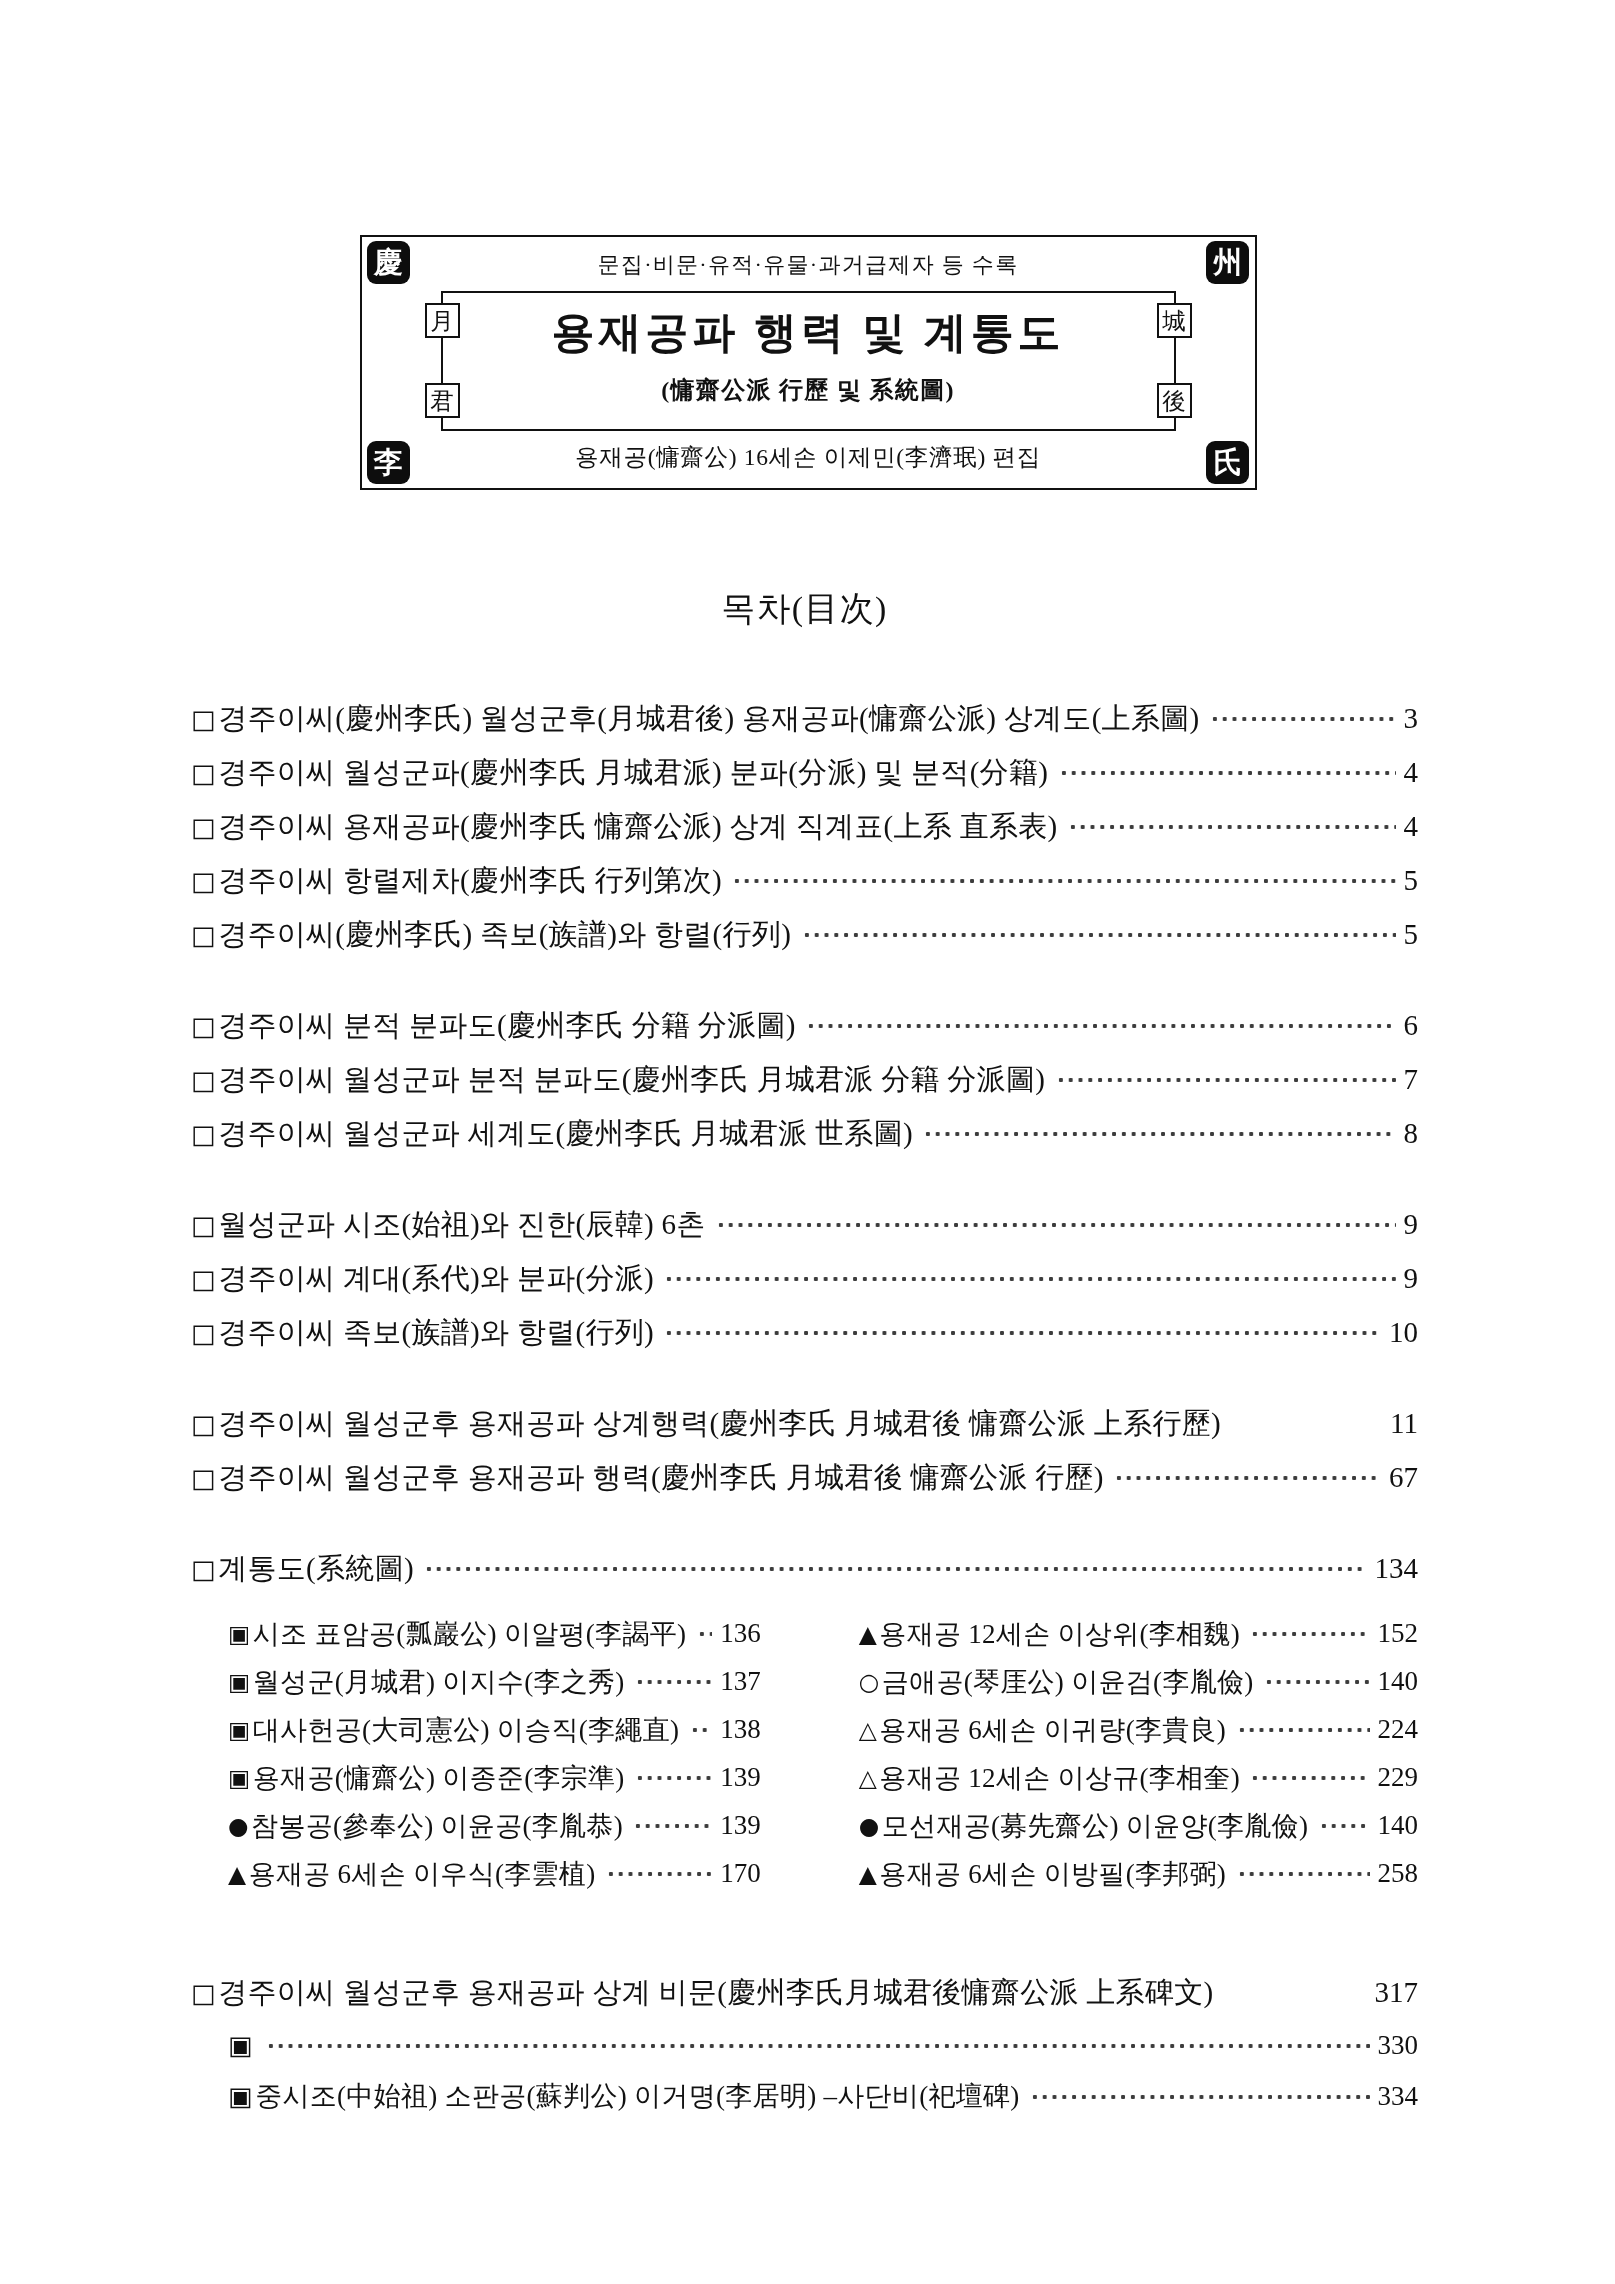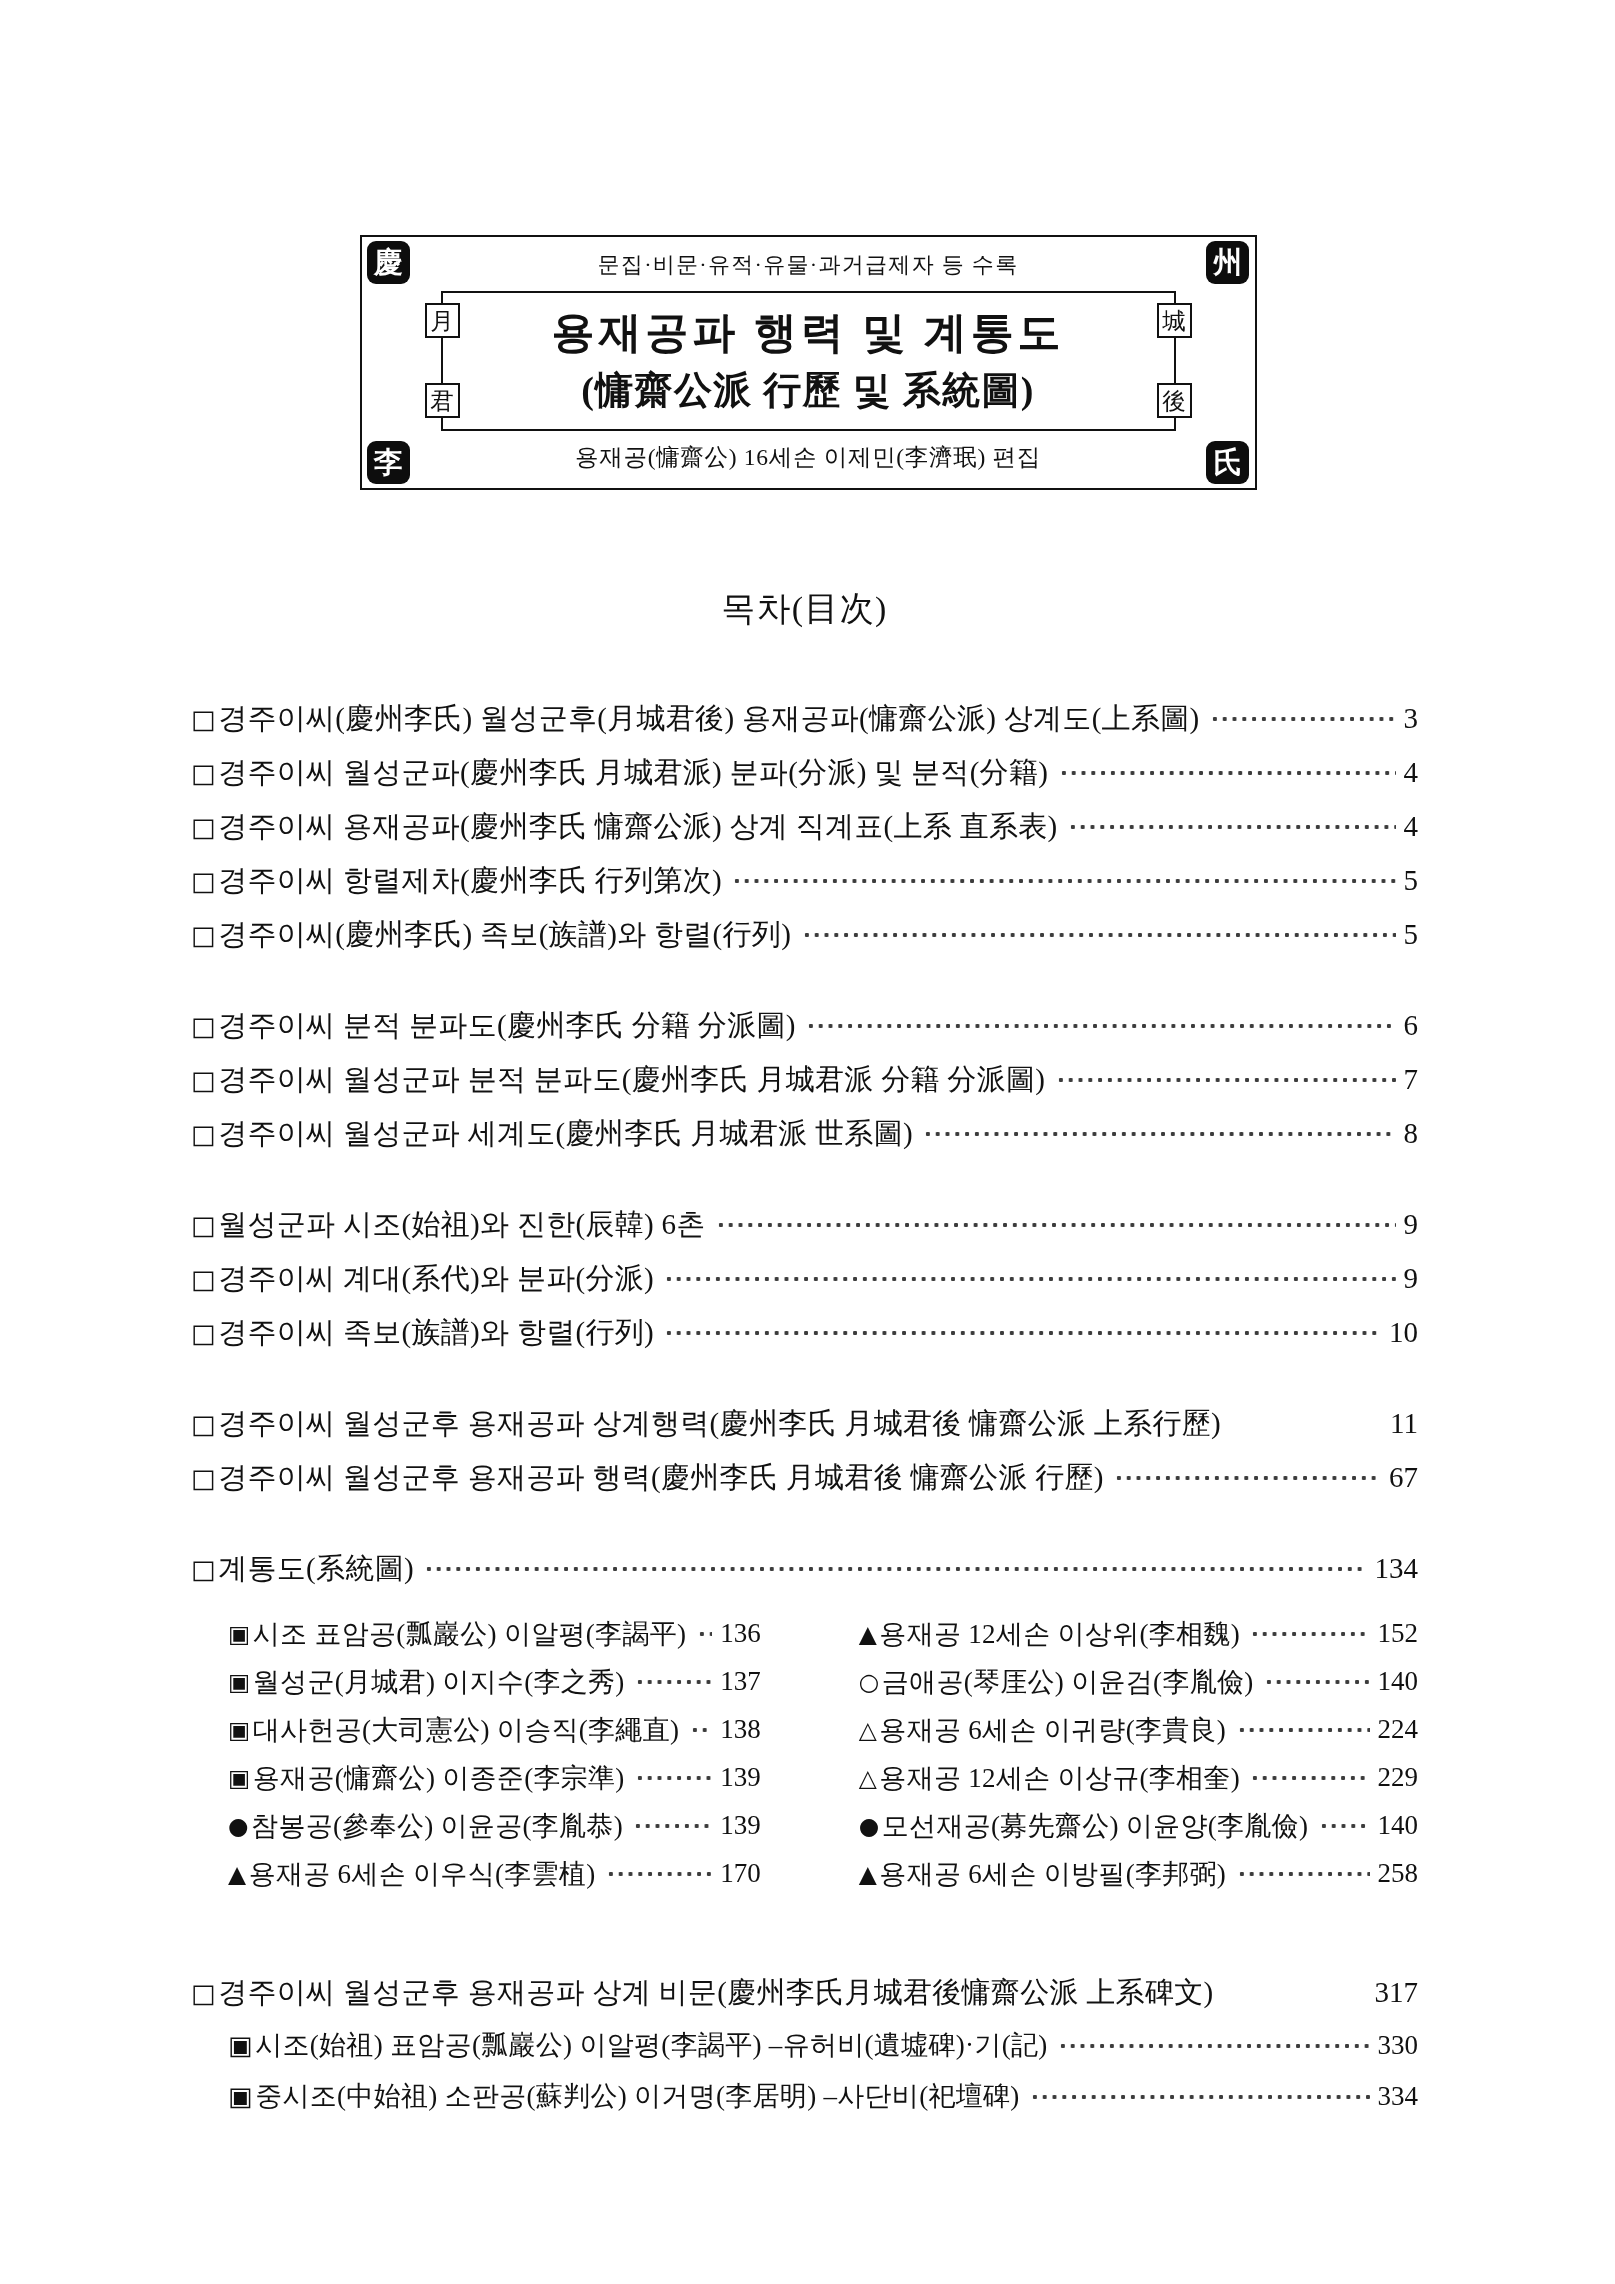--- a/index.html
+++ b/index.html
@@ -67,21 +67,21 @@
   .tab-rt { right: -18px; top: 10.4px; }
   .tab-rb { right: -18px; bottom: 10.4px; }
 
   .title-ko {
     font-size: 43px;
     font-weight: bold;
     line-height: 57px;
     letter-spacing: 3.9px;
   }
   .title-hanja {
-    font-size: 38px;
+    font-size: 24px;
     font-weight: bold;
     line-height: 52px;
     margin-top: 2.6px;
     letter-spacing: 1.3px;
   }
   .editor-line {
     font-size: 23.5px;
     line-height: 40px;
     margin-top: 6.5px;
     letter-spacing: 0.7px;
@@ -356,21 +356,20 @@
       <div class="footer-section">
         <div class="row plain">
           <span class="bullet">□</span>
           <span class="label">경주이씨 월성군후 용재공파 상계 비문(慶州李氏月城君後慵齋公派 上系碑文)</span>
           <span class="leader"></span>
           <span class="pagenum">317</span>
         </div>
         <div class="sub">
           <div class="row">
             <span class="bullet">▣</span>
-            <span class="label">시조(始祖) 표암공(瓢巖公) 이알평(李謁平) –유허비(遺墟碑)·기(記)</span>
             <span class="leader"></span>
             <span class="pagenum">330</span>
           </div>
           <div class="row">
             <span class="bullet">▣</span>
             <span class="label">중시조(中始祖) 소판공(蘇判公) 이거명(李居明) –사단비(祀壇碑)</span>
             <span class="leader"></span>
             <span class="pagenum">334</span>
           </div>
         </div>

